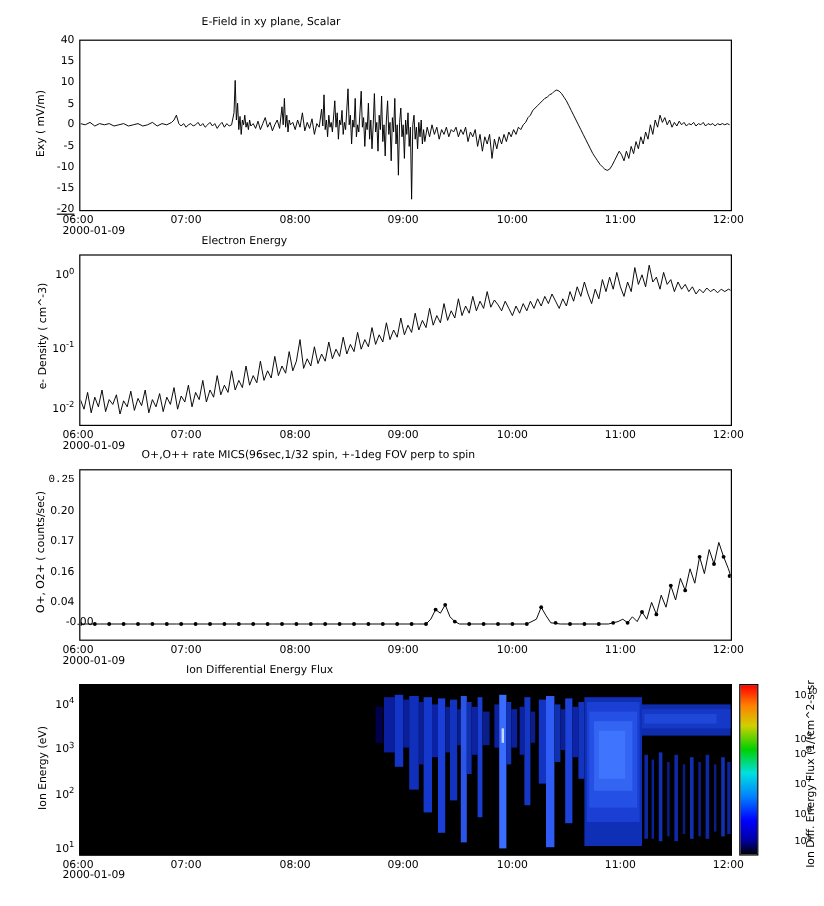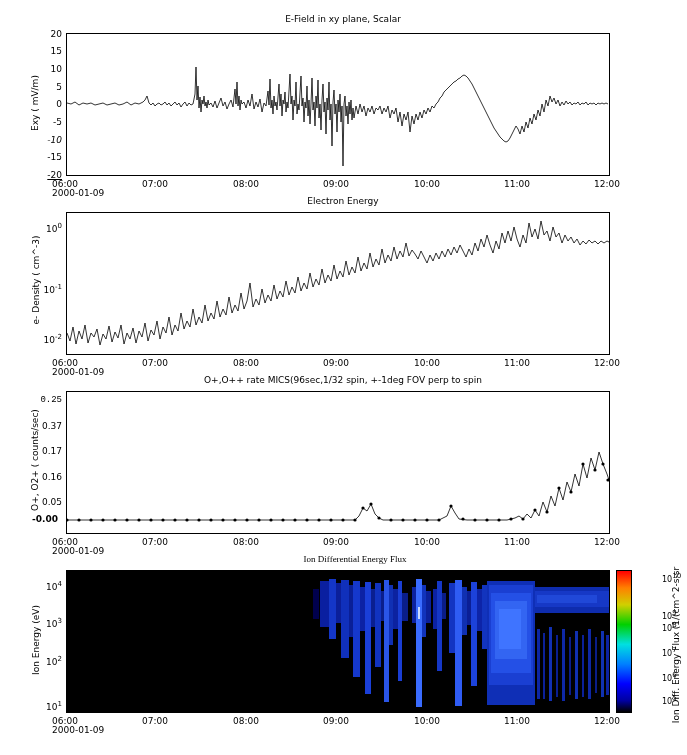--- a/index.html
+++ b/index.html
@@ -1,20 +1,20 @@
 <!DOCTYPE html>
 <html><head>
 <meta charset="utf-8">
 <style>
   html,body{margin:0;padding:0;background:#ffffff;}
   body{width:687px;height:755px;font-family:"DejaVu Sans",sans-serif;color:#000;}
   .page{position:relative;width:687px;height:755px;}
   .panel{position:absolute;}
   .plotbox{position:absolute;border:1px solid #000;box-sizing:border-box;background:#fff;overflow:hidden;}
-  .title{position:absolute;font-size:9px;text-align:center;white-space:nowrap;}
+  .title{position:absolute;font-size:9px;white-space:nowrap;}
   .ylabel{position:absolute;font-size:9px;white-space:nowrap;transform-origin:50% 50%;}
   .ylabel.rot{transform:rotate(-90deg);}
   .tick{position:absolute;font-size:9px;white-space:nowrap;}
   .ytick{position:absolute;font-size:9px;white-space:nowrap;text-align:right;}
   .datelabel{position:absolute;font-size:9px;white-space:nowrap;}
   svg{display:block;}
   .cb{position:absolute;border:1px solid #000;box-sizing:border-box;}
   .cblabel{position:absolute;font-size:9px;white-space:nowrap;}
   .cbtick{position:absolute;font-size:8px;white-space:nowrap;margin-left:28px;}
   .sup{font-size:7px;vertical-align:super;}
@@ -56,27 +56,27 @@
 429,97 431,100 433,103 435,105 437,107 439,108 441,107 443,104 445,100
 447,96 449,92 451,95 453,100 455,92 457,98 459,88 461,94 463,84 465,90
 467,80 469,86 471,76 473,82 475,70 477,78 479,66 481,72 483,62 485,68
 487,64 489,70 491,66 493,72 495,68 497,71 499,67 501,70 503,68 505,71
 507,69 509,70 511,68 513,71 515,69 517,70 519,68 521,71 523,69 525,70
 527,69 529,71 531,69 533,70 535,69 537,70 539,69 541,70
 "></polyline>
       </svg>
     </div>
 
-    <div class="ytick" style="left:38px;top:29px;width:24px;">20</div>
+    <div class="ytick" style="left:38px;top:29px;width:24px;">40</div>
     <div class="ytick" style="left:38px;top:46px;width:24px;text-align:right;">15</div>
     <div class="ytick" style="left:38px;top:64px;width:24px;">10</div>
     <div class="ytick" style="left:38px;top:82px;width:24px;">5</div>
     <div class="ytick" style="left:38px;top:99px;width:24px;">0</div>
     <div class="ytick" style="left:34px;top:117px;width:28px;">-5</div>
-    <div class="ytick" style="left:34px;top:135px;width:28px;font-style:italic;">-10</div>
+    <div class="ytick" style="left:34px;top:135px;width:28px;">-10</div>
     <div class="ytick" style="left:34px;top:152px;width:28px;">-15</div>
     <div class="ytick" style="left:34px;top:170px;width:28px;text-decoration:underline;">-20</div>
 
     <div class="tick" style="left:52px;top:179px;">06:00</div>
     <div class="tick" style="left:142px;top:179px;">07:00</div>
     <div class="tick" style="left:233px;top:179px;">08:00</div>
     <div class="tick" style="left:323px;top:179px;">09:00</div>
     <div class="tick" style="left:414px;top:179px;">10:00</div>
     <div class="tick" style="left:504px;top:179px;">11:00</div>
     <div class="tick" style="left:594px;top:179px;">12:00</div>
@@ -187,38 +187,38 @@
           <circle cx="492" cy="96" r="1.6"></circle>
             <circle cx="504" cy="100" r="1.6"></circle>
             <circle cx="516" cy="72" r="1.6"></circle>
           <circle cx="528" cy="78" r="1.6"></circle>
             <circle cx="536" cy="72" r="1.6"></circle>
             <circle cx="541" cy="88" r="1.6"></circle>
         </g>
       </svg>
     </div>
     <div class="ytick" style="left:26px;top:395px;width:36px;font-family:Liberation Mono, monospace;">0.25</div>
-    <div class="ytick" style="left:26px;top:421px;width:36px;">0.37</div>
+    <div class="ytick" style="left:26px;top:421px;width:36px;">0.20</div>
     <div class="ytick" style="left:26px;top:446px;width:36px;">0.17</div>
     <div class="ytick" style="left:26px;top:472px;width:36px;">0.16</div>
-    <div class="ytick" style="left:26px;top:497px;width:36px;">0.05</div>
-    <div class="ytick" style="left:18px;top:514px;width:40px;font-weight:bold;">-0.00</div>
+    <div class="ytick" style="left:26px;top:497px;width:36px;">0.04</div>
+    <div class="ytick" style="left:38px;top:514px;width:40px;">-0.00</div>
 
     <div class="tick" style="left:52px;top:537px;">06:00</div>
     <div class="tick" style="left:142px;top:537px;">07:00</div>
     <div class="tick" style="left:233px;top:537px;">08:00</div>
     <div class="tick" style="left:323px;top:537px;">09:00</div>
     <div class="tick" style="left:414px;top:537px;">10:00</div>
     <div class="tick" style="left:504px;top:537px;">11:00</div>
     <div class="tick" style="left:594px;top:537px;">12:00</div>
     <div class="datelabel" style="left:52px;top:546px;">2000-01-09</div>
   </div>
 
   <div class="panel">
-    <div class="title" style="left:180px;top:554px;width:350px;font-family:Liberation Serif, serif;">Ion Differential Energy Flux</div>
+    <div class="title" style="left:155px;top:554px;width:350px;">Ion Differential Energy Flux</div>
     <div class="ylabel rot" style="left:-14px;top:635px;width:100px;text-align:center;">Ion Energy (eV)</div>
 
     <div class="plotbox" style="left:66px;top:570px;width:544px;height:143px;background:#000;">
       <svg width="542" height="141" viewBox="0 0 542 141">
         <rect x="0" y="0" width="542" height="141" fill="#000000"></rect>
         <g>
 
           <rect x="246" y="18" width="6" height="30" fill="#00004d"></rect>
 
           <rect x="253" y="10" width="9" height="46" fill="#0a1fa0"></rect>

